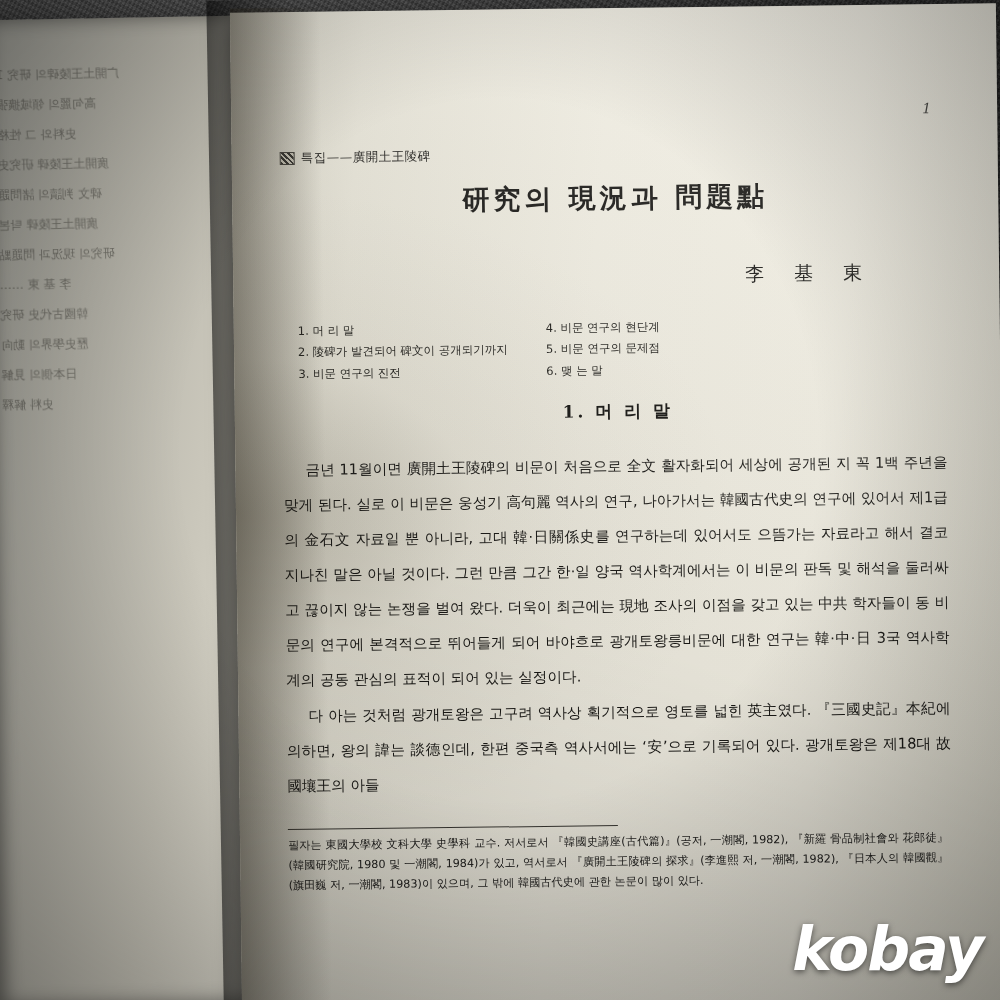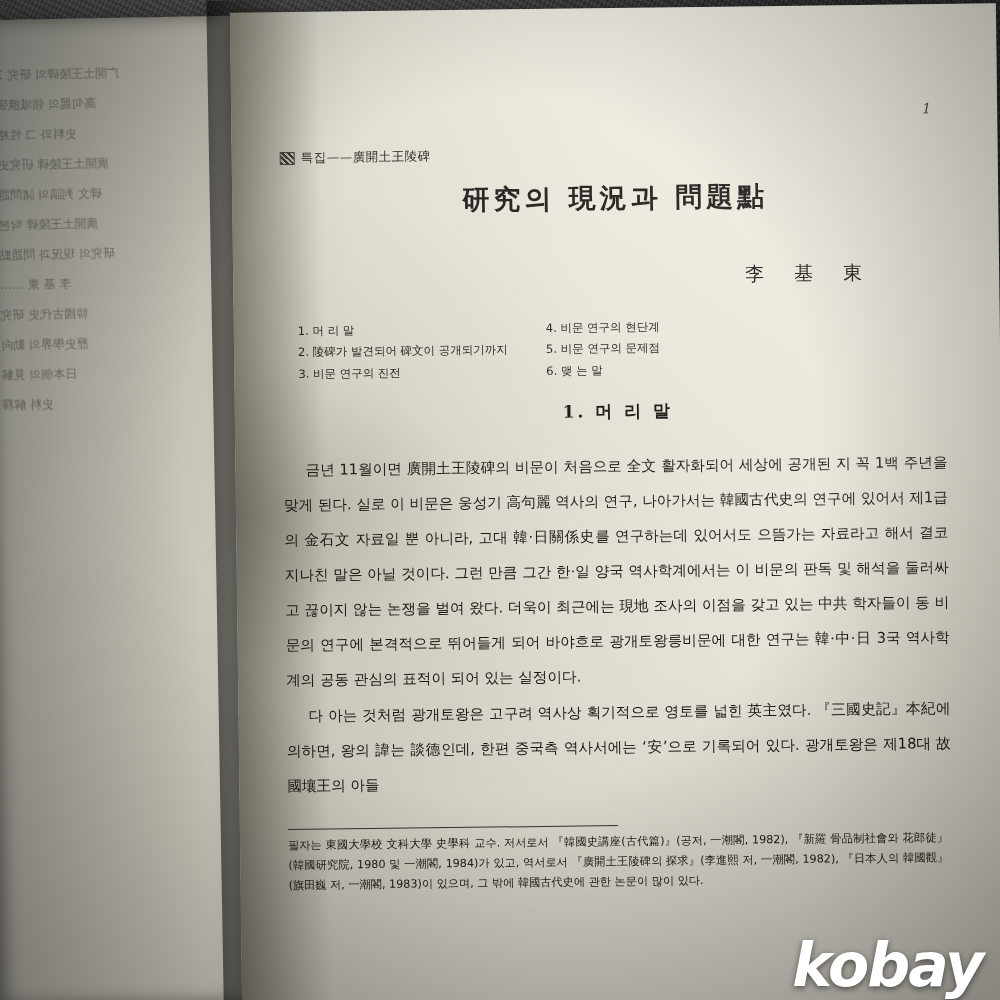--- a/index.html
+++ b/index.html
@@ -130,21 +130,21 @@
     background:#3a3833;
   }
   .footnote{
     position:absolute;left:48px;top:824px;width:660px;
     font-size:11.2px;line-height:20px;color:#232220;
     text-align:justify;
   }
 
   
   .watermark{
-    position:absolute;right:18px;bottom:0;
+    position:absolute;right:18px;bottom:16px;
     font-family:"DejaVu Sans", sans-serif;
     font-size:60px;font-weight:700;font-style:italic;
     color:#ffffff;
     letter-spacing:-2px;
     text-shadow:0 2px 6px rgba(0,0,0,.55);
   }
 
   
   .spine-shade{
     position:absolute;left:236px;top:8px;width:90px;height:1000px;

